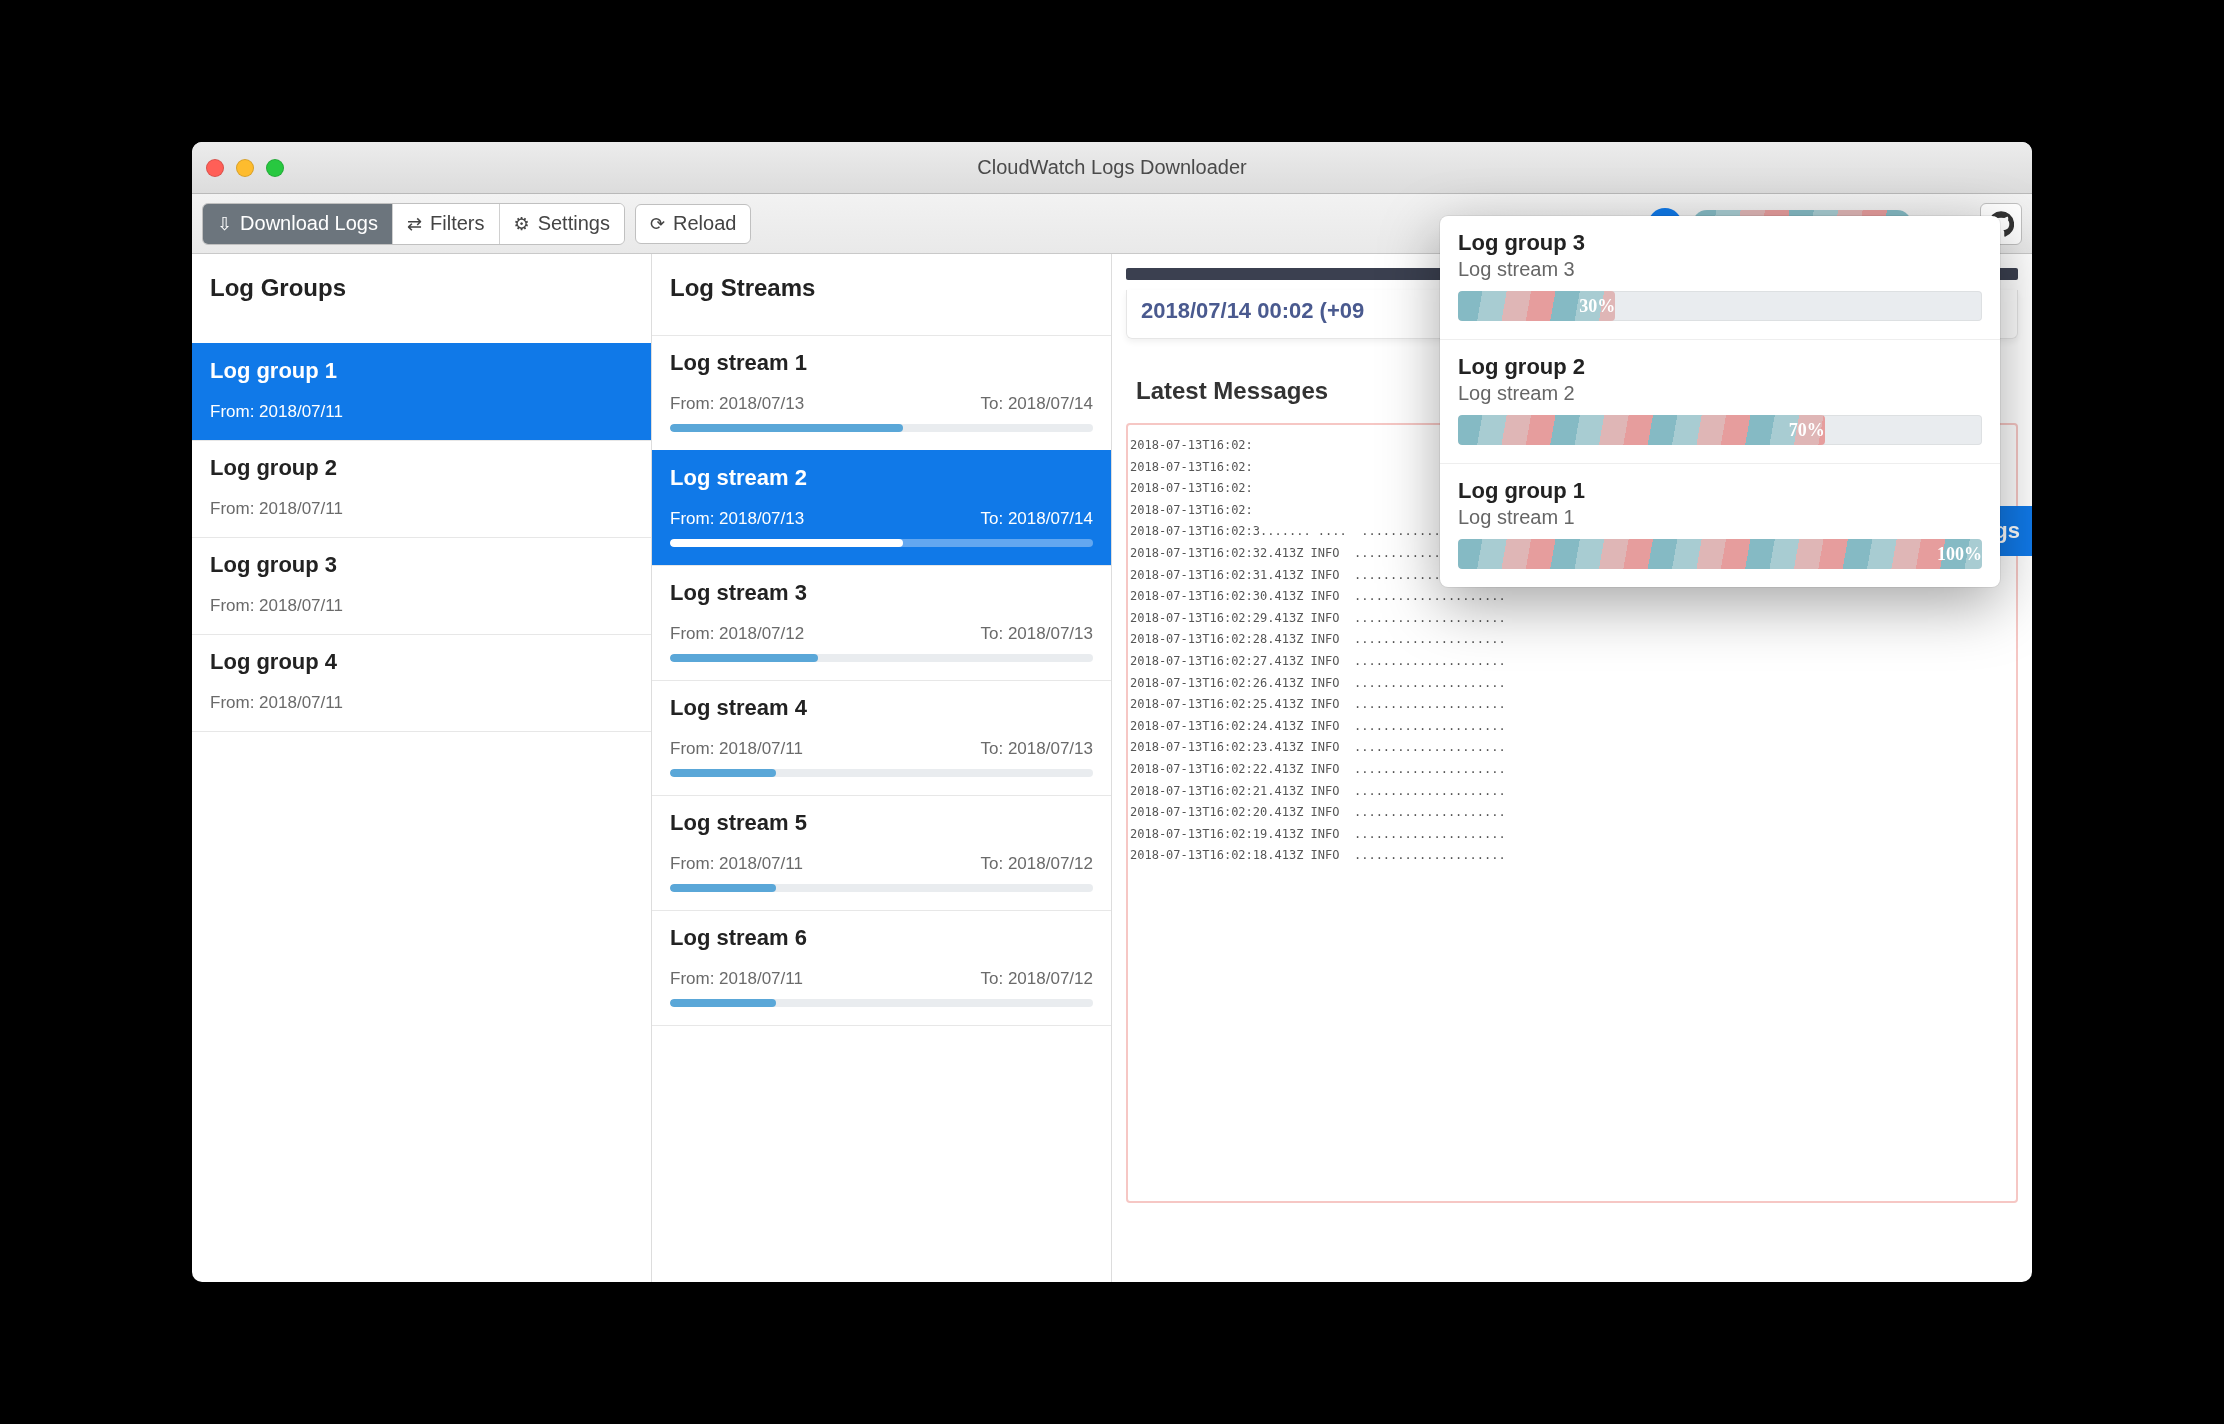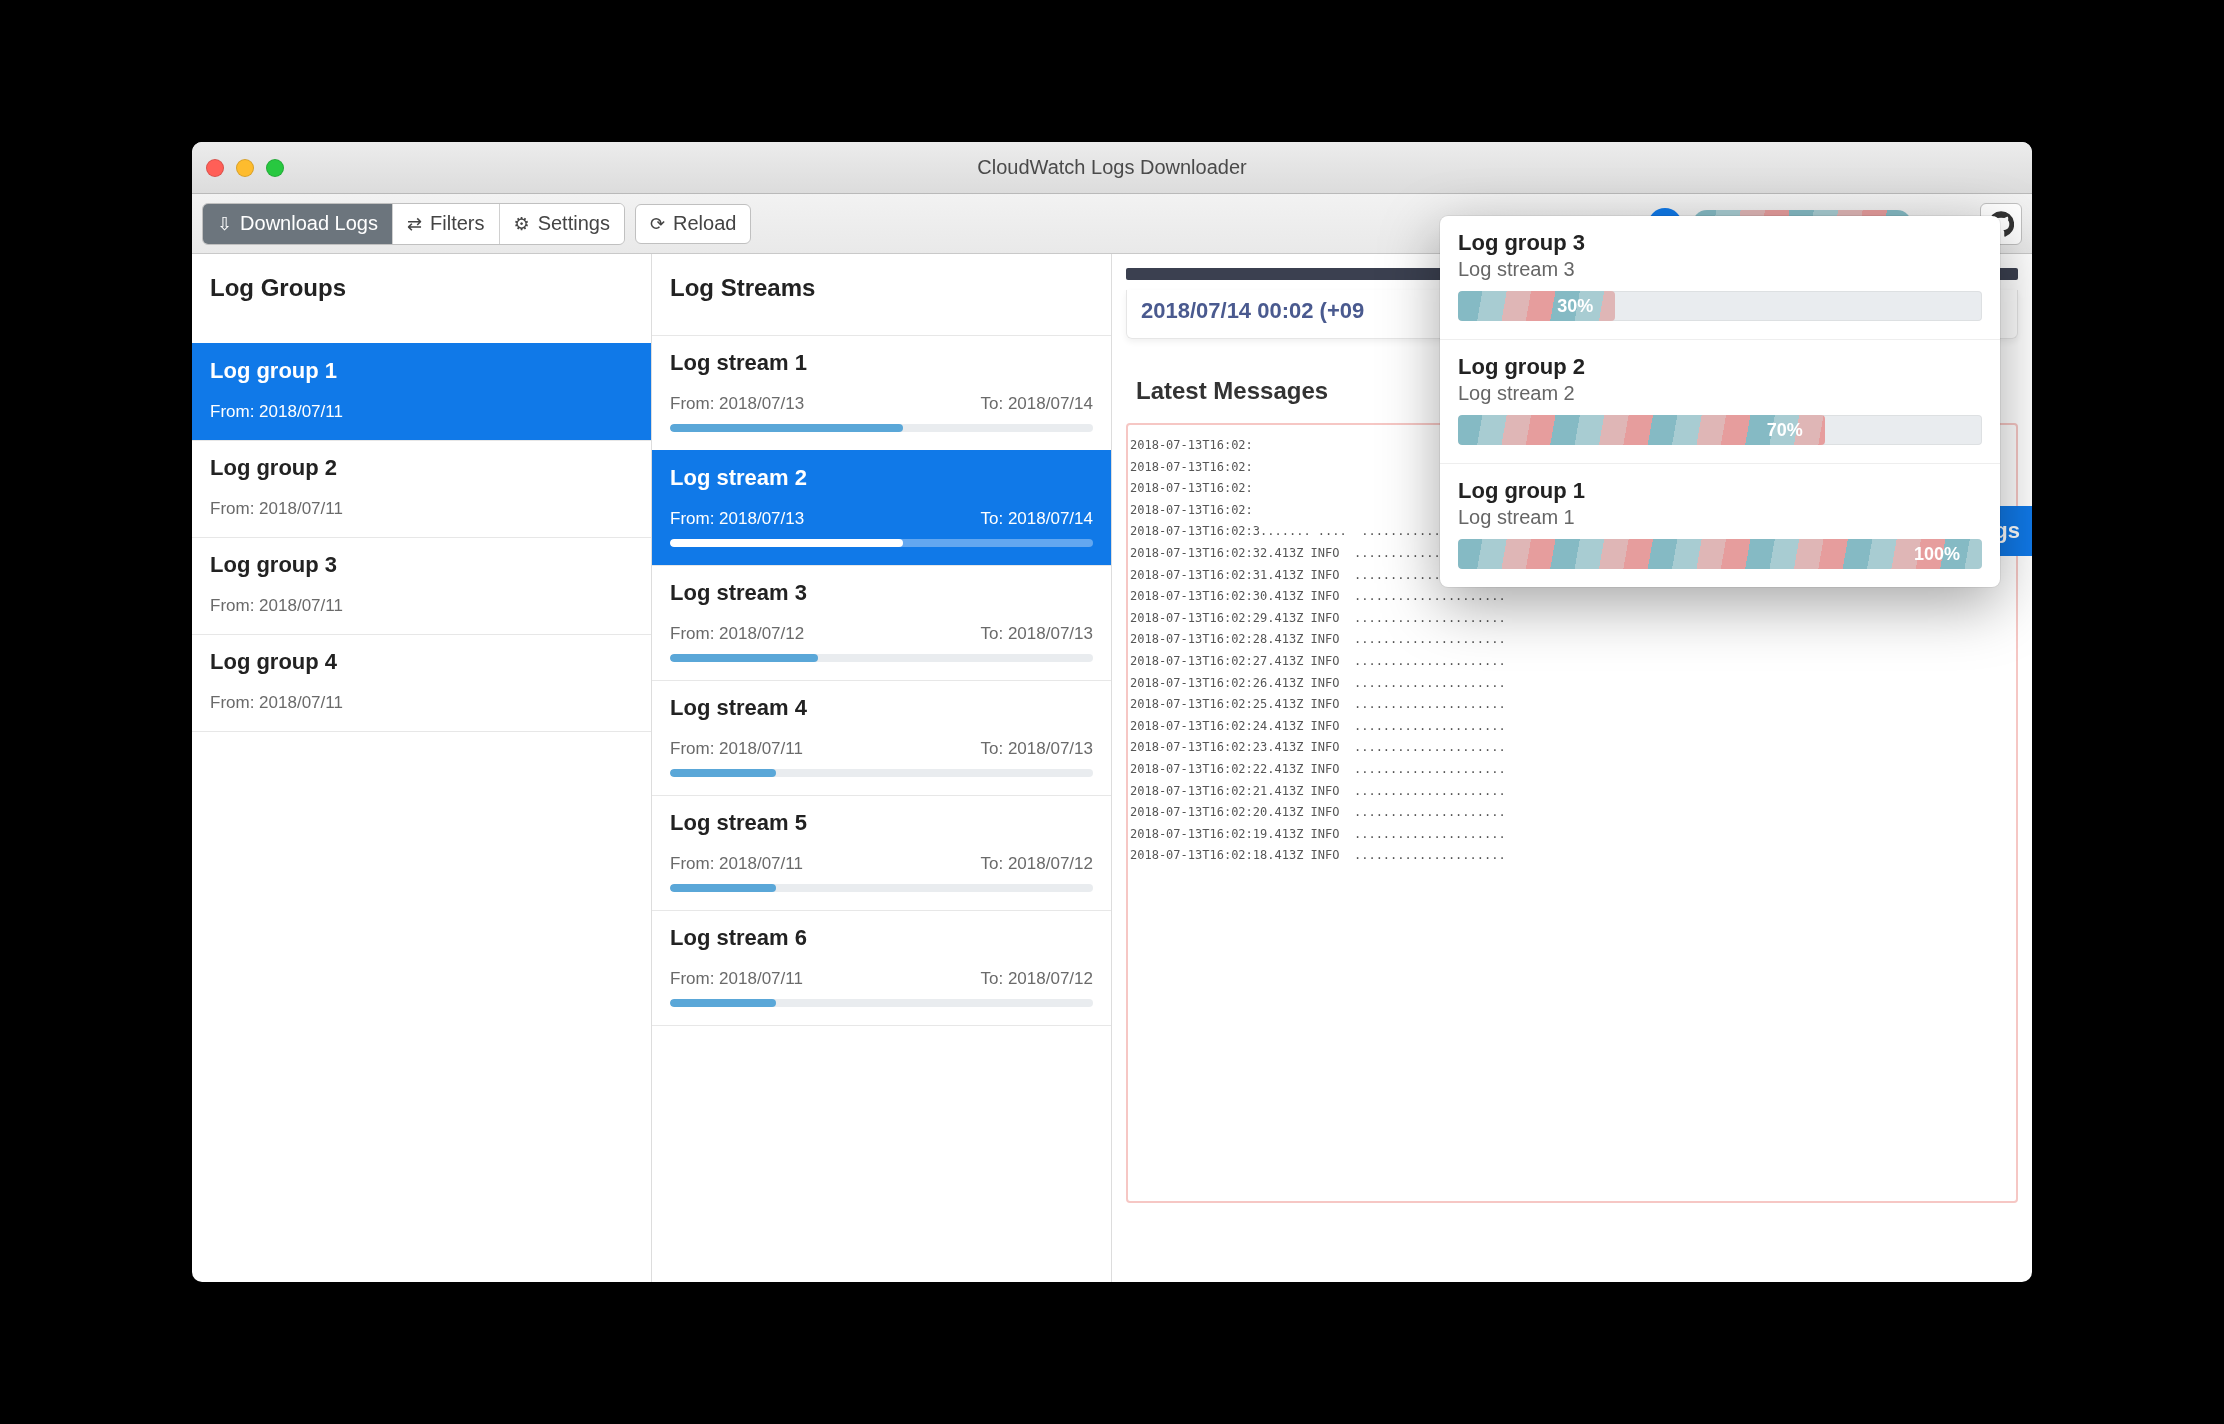--- a/index.html
+++ b/index.html
@@ -119,22 +119,23 @@
   .dl-item .g { font-size:22px; font-weight:700; color:#222;}
   .dl-item .s { font-size:20px; color:#666; margin:2px 0 10px;}
   .dl-bar {
     height:30px; background:#e9ecef; border-radius:4px; position:relative; overflow:hidden;
     box-shadow: inset 0 0 0 1px rgba(0,0,0,.05);
   }
   .dl-bar .fill {
     position:absolute; left:0; top:0; bottom:0;
     background: repeating-linear-gradient(100deg,#85bac4 0 24px,#a8ccd2 24px 48px,#dfb6b6 48px 72px,#e69d9d 72px 96px);
     display:flex; align-items:center; justify-content:flex-end;
-    padding-right:22px; color:#fff; font-size:18px; font-weight:600;
+    padding-right:0; color:#fff; font-size:18px; font-weight:600;
     border-radius:4px;
+    font-family:Liberation Serif, serif;
   }
   .bg-pill {
     position:absolute; top: 68px; right: 120px; width: 220px; height:30px;
     border-radius:15px; overflow:hidden;
     background: repeating-linear-gradient(100deg,#85bac4 0 24px,#a8ccd2 24px 48px,#dfb6b6 48px 72px,#e69d9d 72px 96px);
   }
   .bg-circle{
     position:absolute; top:66px; right:350px; width:34px; height:34px; border-radius:50%;
     background:#1079e8;
   }

